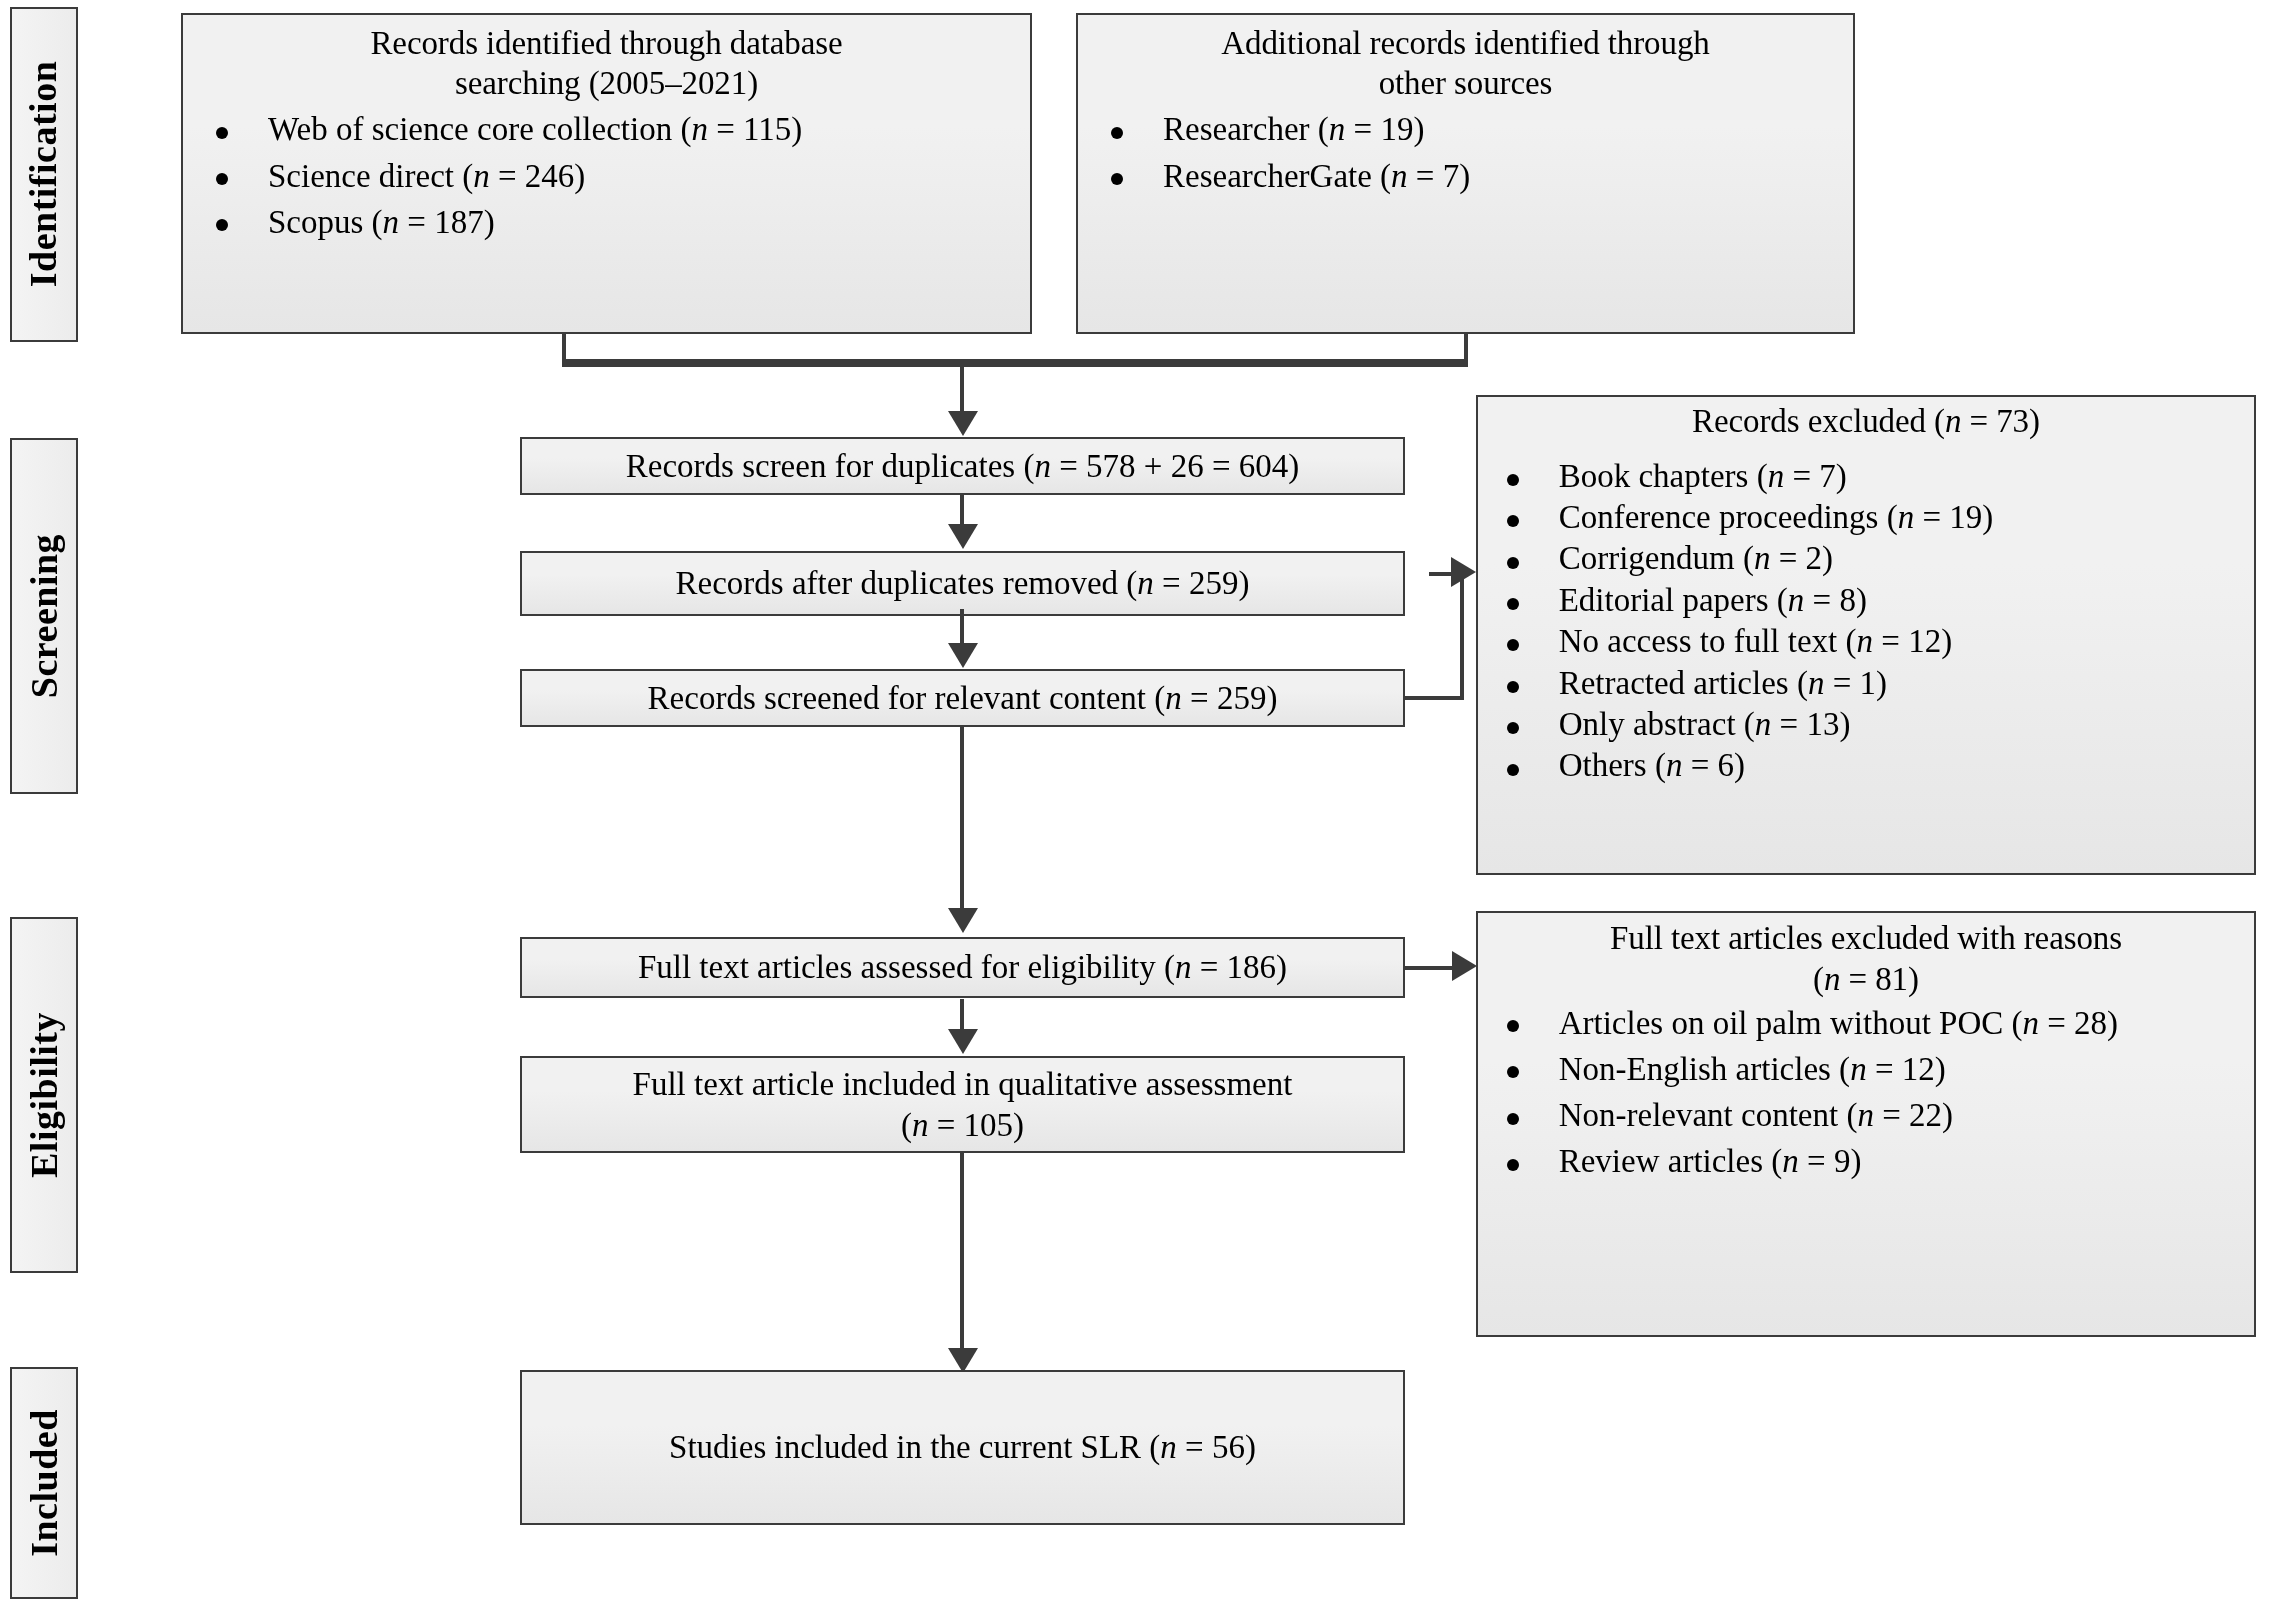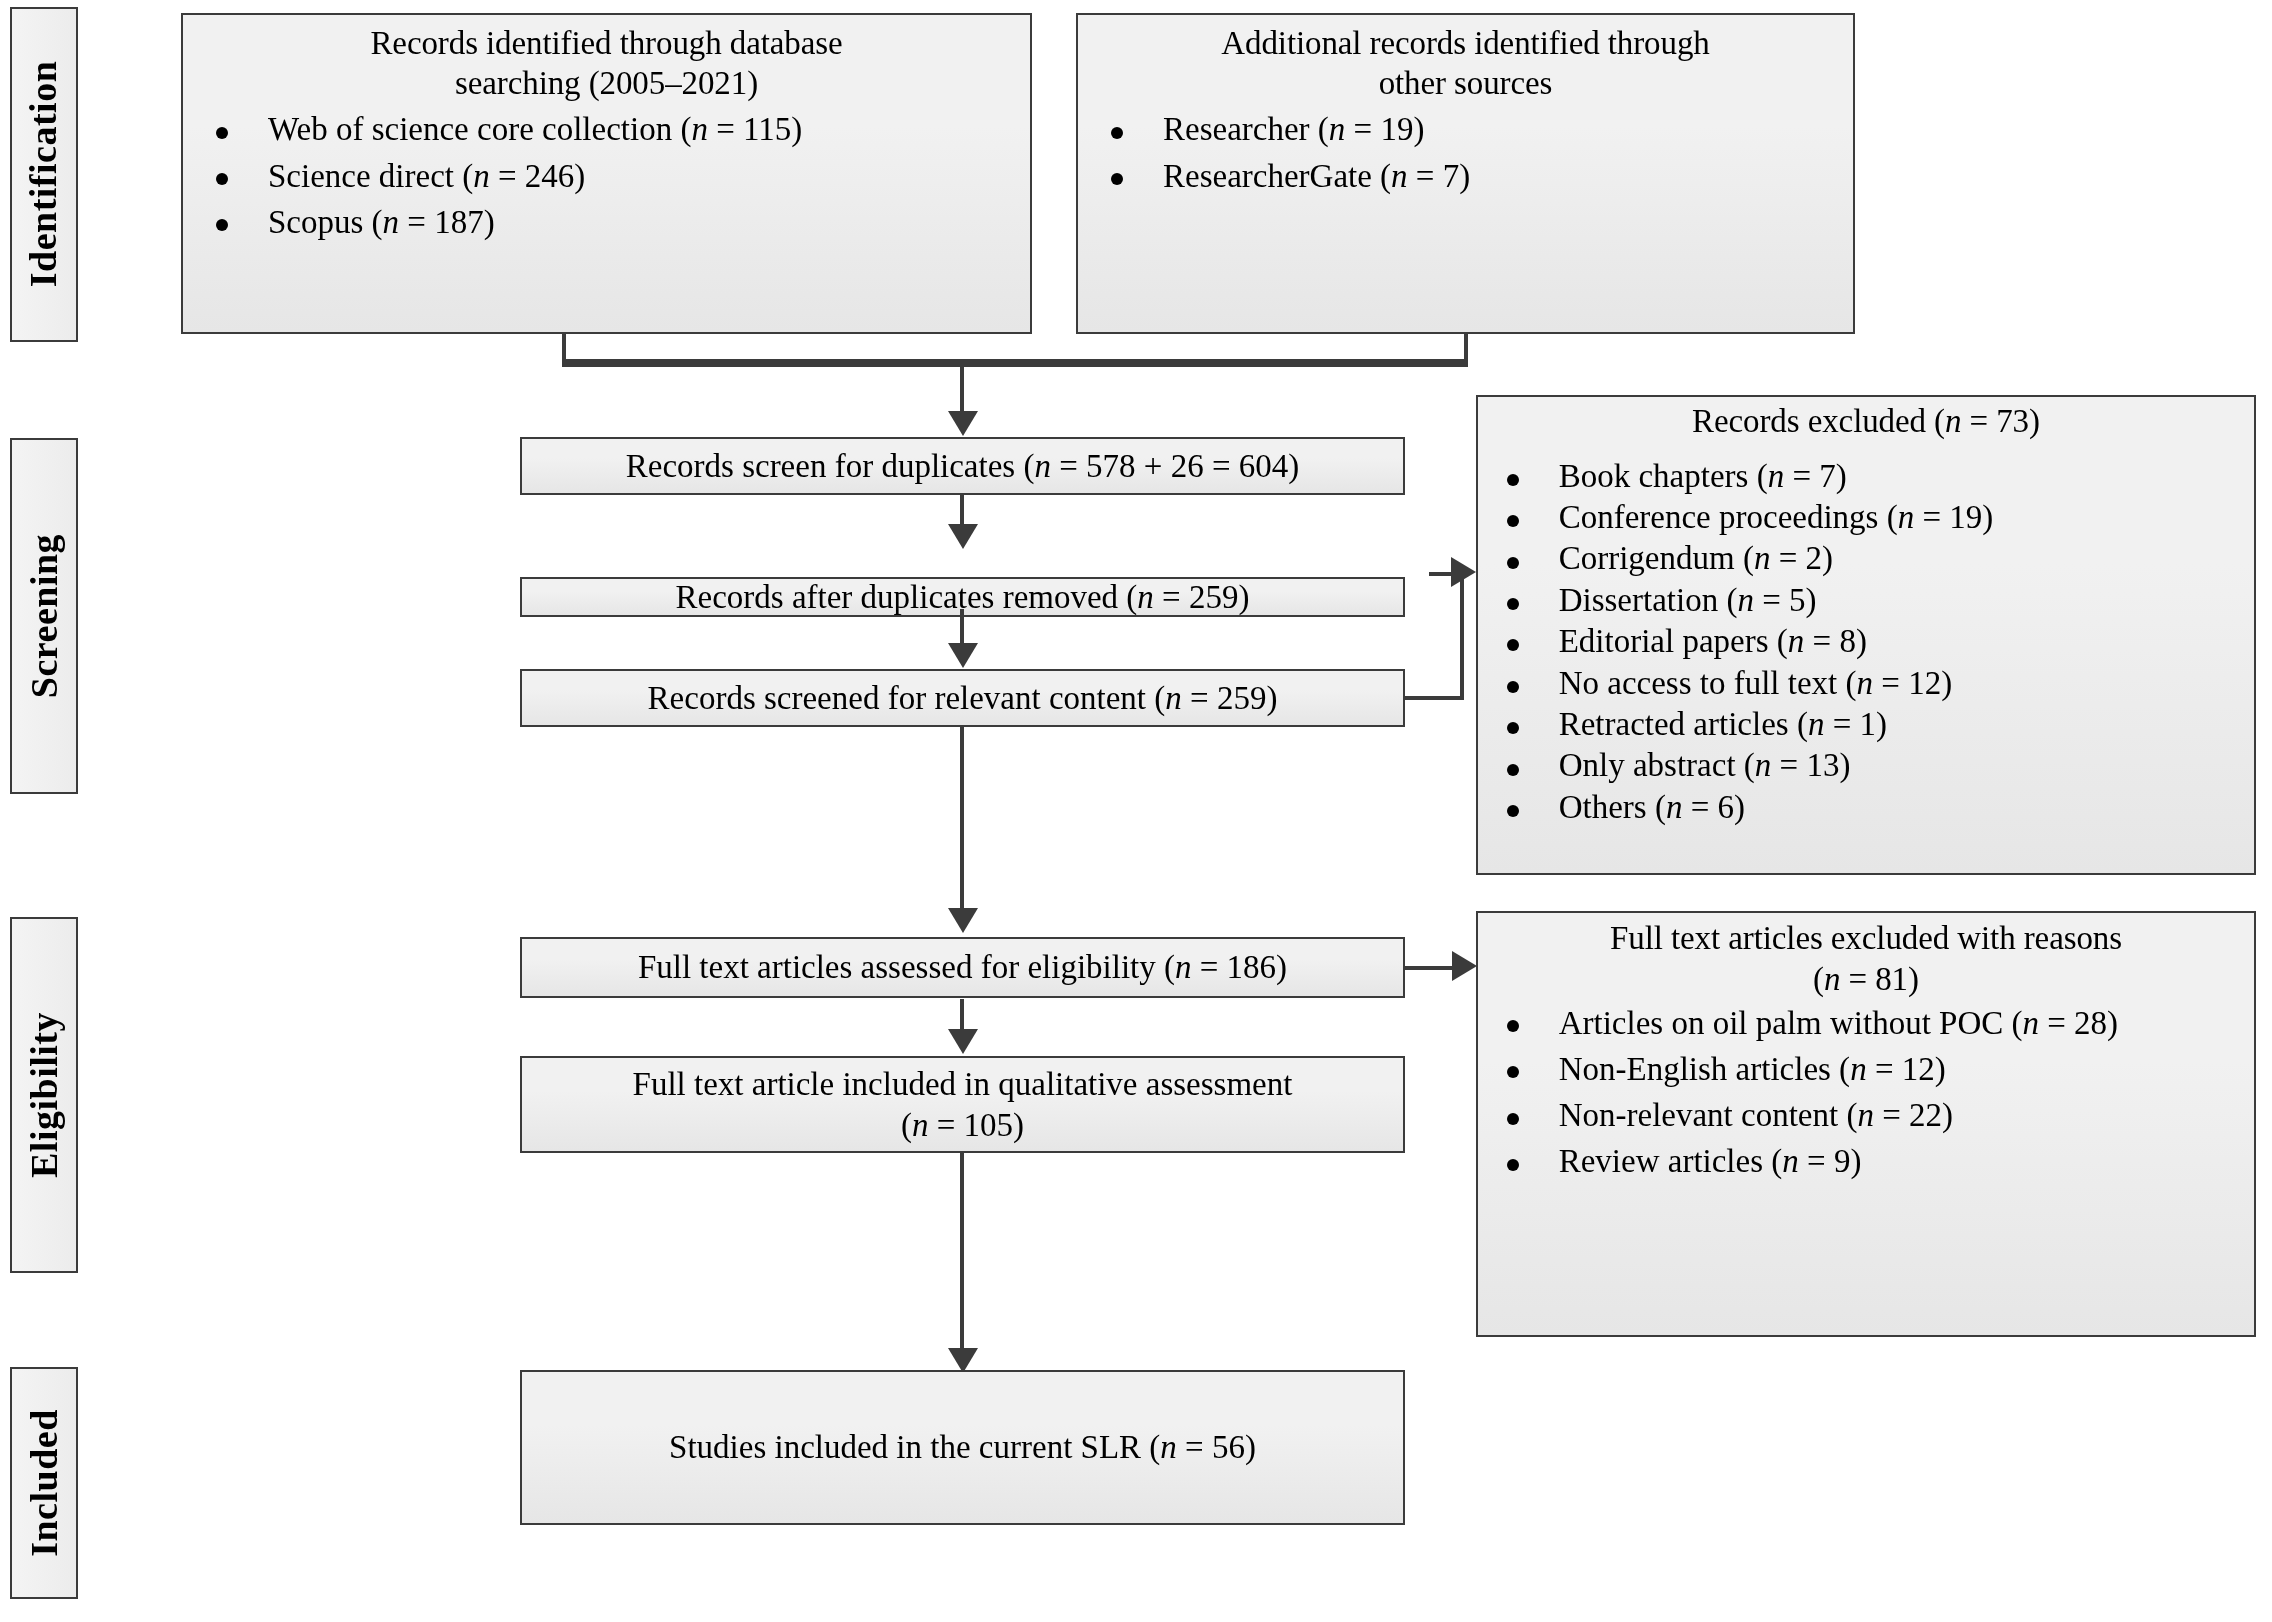--- a/index.html
+++ b/index.html
@@ -164,21 +164,21 @@
 
   <div class="box" style="left:520px; top:437px; width:885px; height:58px;">
     <div class="box-pad" style="display:flex;align-items:center;justify-content:center;">
       <div class="center-text">Records screen for duplicates (<em class="nit">n</em> = 578 + 26 = 604)</div>
     </div>
   </div>
 
   <div class="vline" style="left:960px; top:495px; height:31px;"></div>
   <div class="arrow-down" style="left:948px; top:524px;"></div>
 
-  <div class="box" style="left:520px; top:577px; width:885px; height:40px;padding-left:48px;">
+  <div class="box" style="left:520px; top:551px; width:885px; height:65px;padding-left:48px;">
     <div class="box-pad" style="display:flex;align-items:center;justify-content:center;">
       <div class="center-text">Records after duplicates removed (<em class="nit">n</em> = 259)</div>
     </div>
   </div>
 
   <div class="vline" style="left:960px; top:609px; height:36px;"></div>
   <div class="arrow-down" style="left:948px; top:643px;"></div>
 
   <div class="box" style="left:520px; top:669px; width:885px; height:58px;">
     <div class="box-pad" style="display:flex;align-items:center;justify-content:center;">
@@ -191,21 +191,20 @@
   <div class="hline" style="left:1429px; top:572px; width:32px;"></div>
   <div class="arrow-right" style="left:1451px; top:557px;"></div>
 
   <div class="box" style="left:1476px; top:395px; width:780px; height:480px;">
     <div class="box-pad" style="padding:4.3px 9.7px;border-radius:27px;">
       <div class="title-line">Records excluded (<em class="nit">n</em> = 73)</div>
       <ul class="bullets tight" style="margin-top:14px;">
         <li>Book chapters (<em class="nit">n</em> = 7)</li>
         <li>Conference proceedings (<em class="nit">n</em> = 19)</li>
         <li>Corrigendum (<em class="nit">n</em> = 2)</li>
-        <li>Dissertation (<em class="nit">n</em> = 5)</li>
         <li>Editorial papers (<em class="nit">n</em> = 8)</li>
         <li>No access to full text (<em class="nit">n</em> = 12)</li>
         <li>Retracted articles (<em class="nit">n</em> = 1)</li>
         <li>Only abstract (<em class="nit">n</em> = 13)</li>
         <li>Others (<em class="nit">n</em> = 6)</li>
       </ul>
     </div>
   </div>
 
   <div class="vline" style="left:960px; top:727px; height:183px;"></div>

